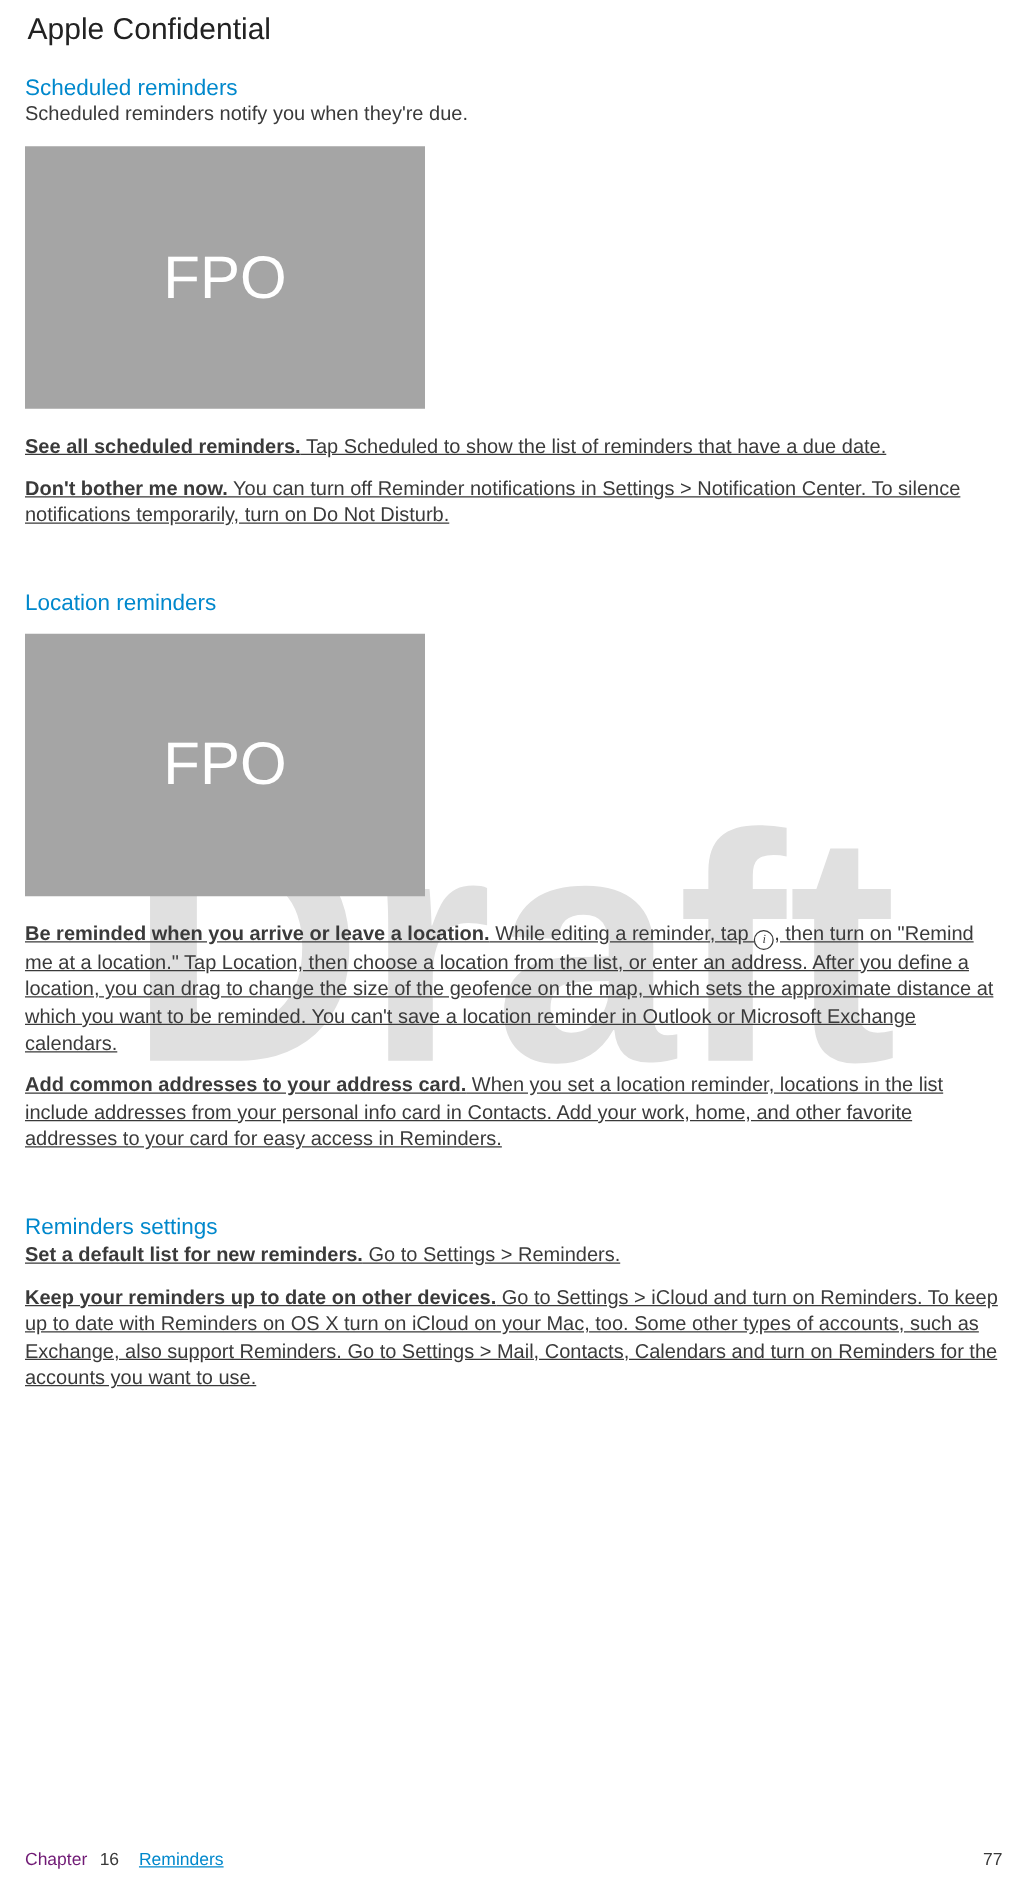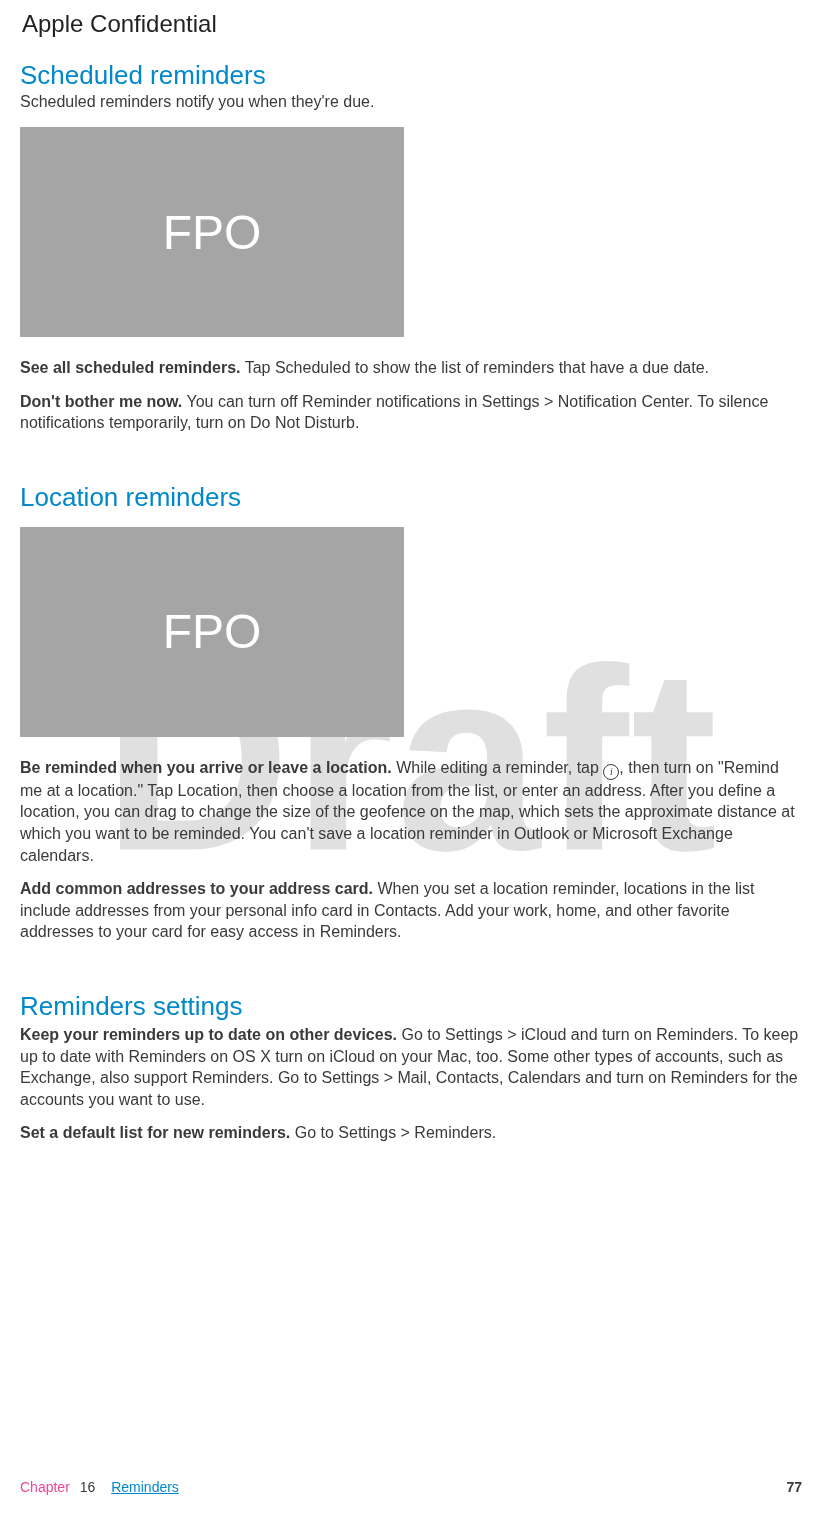--- a/index.html
+++ b/index.html
@@ -30,50 +30,51 @@
       padding: 10px 20px 20px 20px;
     }
     .header-confidential {
       font-size: 24px;
       font-weight: 400;
       color: #222;
       margin-bottom: 22px;
       margin-left: 2px;
     }
     .section-heading {
-      font-size: 26px;
+      font-size: 18px;
       color: #0088cc;
       font-weight: 400;
       margin-top: 8px;
       margin-bottom: 2px;
     }
     .section-subtext {
       font-size: 16px;
       color: #3a3a3a;
       margin-bottom: 16px;
     }
     .fpo-box {
-      width: 384px;
+      width: 320px;
       height: 210px;
       background: #a5a5a5;
       display: flex;
       align-items: center;
       justify-content: center;
       margin-bottom: 20px;
     }
     .fpo-text {
       font-size: 48px;
       color: #fff;
       font-weight: 400;
     }
     .para {
       font-size: 16px;
       color: #3a3a3a;
       line-height: 1.35;
       margin-bottom: 12px;
+      text-decoration: underline;
     }
     .bold-lead {
       font-weight: 600;
       color: #3a3a3a;
     }
     .info-icon {
       display: inline-flex;
       width: 16px;
       height: 16px;
       border: 1.2px solid #3a3a3a;
@@ -90,24 +91,24 @@
       position: absolute;
       bottom: 24px;
       left: 0;
       right: 0;
       padding: 0 20px;
       display: flex;
       justify-content: space-between;
       align-items: baseline;
       font-size: 14px;
     }
-    .footer-left .chapter-label { color: #ec4899; }
+    .footer-left .chapter-label { color: #701a75; }
     .footer-left .chapter-num { color: #3a3a3a; margin-left: 6px; margin-right: 12px; }
     .footer-left .chapter-name { color: #0088cc; text-decoration: underline; }
-    .footer-right { font-weight: 700; color: #3a3a3a; }
+    .footer-right { font-weight: 400; color: #3a3a3a; }
     .spacer-lg { height: 28px; }
     .spacer-md { height: 12px; }
   </style>
 </head>
 <body>
 
 <div class="watermark">Draft</div>
 
 <div class="content">
   <div class="header-confidential">Apple Confidential</div>
@@ -135,24 +136,24 @@
     <span class="bold-lead">Be reminded when you arrive or leave a location.</span><span> While editing a reminder, tap </span><span class="info-icon">i</span><span>, then turn on "Remind me at a location." Tap Location, then choose a location from the list, or enter an address. After you define a location, you can drag to change the size of the geofence on the map, which sets the approximate distance at which you want to be reminded. You can't save a location reminder in Outlook or Microsoft Exchange calendars.</span>
   </p>
   <p class="para">
     <span class="bold-lead">Add common addresses to your address card.</span><span> When you set a location reminder, locations in the list include addresses from your personal info card in Contacts. Add your work, home, and other favorite addresses to your card for easy access in Reminders.</span>
   </p>
 
   <div class="spacer-lg"></div>
 
   <div class="section-heading">Reminders settings</div>
   <p class="para">
-    <span class="bold-lead">Keep your reminders up to date on other devices.</span><span> Go to Settings &gt; iCloud and turn on Reminders. To keep up to date with Reminders on OS X turn on iCloud on your Mac, too. Some other types of accounts, such as Exchange, also support Reminders. Go to Settings &gt; Mail, Contacts, Calendars and turn on Reminders for the accounts you want to use.</span>
+    <span class="bold-lead">Set a default list for new reminders.</span><span> Go to Settings &gt; Reminders.</span>
   </p>
   <p class="para">
-    <span class="bold-lead">Set a default list for new reminders.</span><span> Go to Settings &gt; Reminders.</span>
+    <span class="bold-lead">Keep your reminders up to date on other devices.</span><span> Go to Settings &gt; iCloud and turn on Reminders. To keep up to date with Reminders on OS X turn on iCloud on your Mac, too. Some other types of accounts, such as Exchange, also support Reminders. Go to Settings &gt; Mail, Contacts, Calendars and turn on Reminders for the accounts you want to use.</span>
   </p>
 </div>
 
 <div class="footer">
   <div class="footer-left">
     <span class="chapter-label">Chapter</span>
     <span class="chapter-num">16</span>
     <span class="chapter-name">Reminders</span>
   </div>
   <div class="footer-right">77</div>

